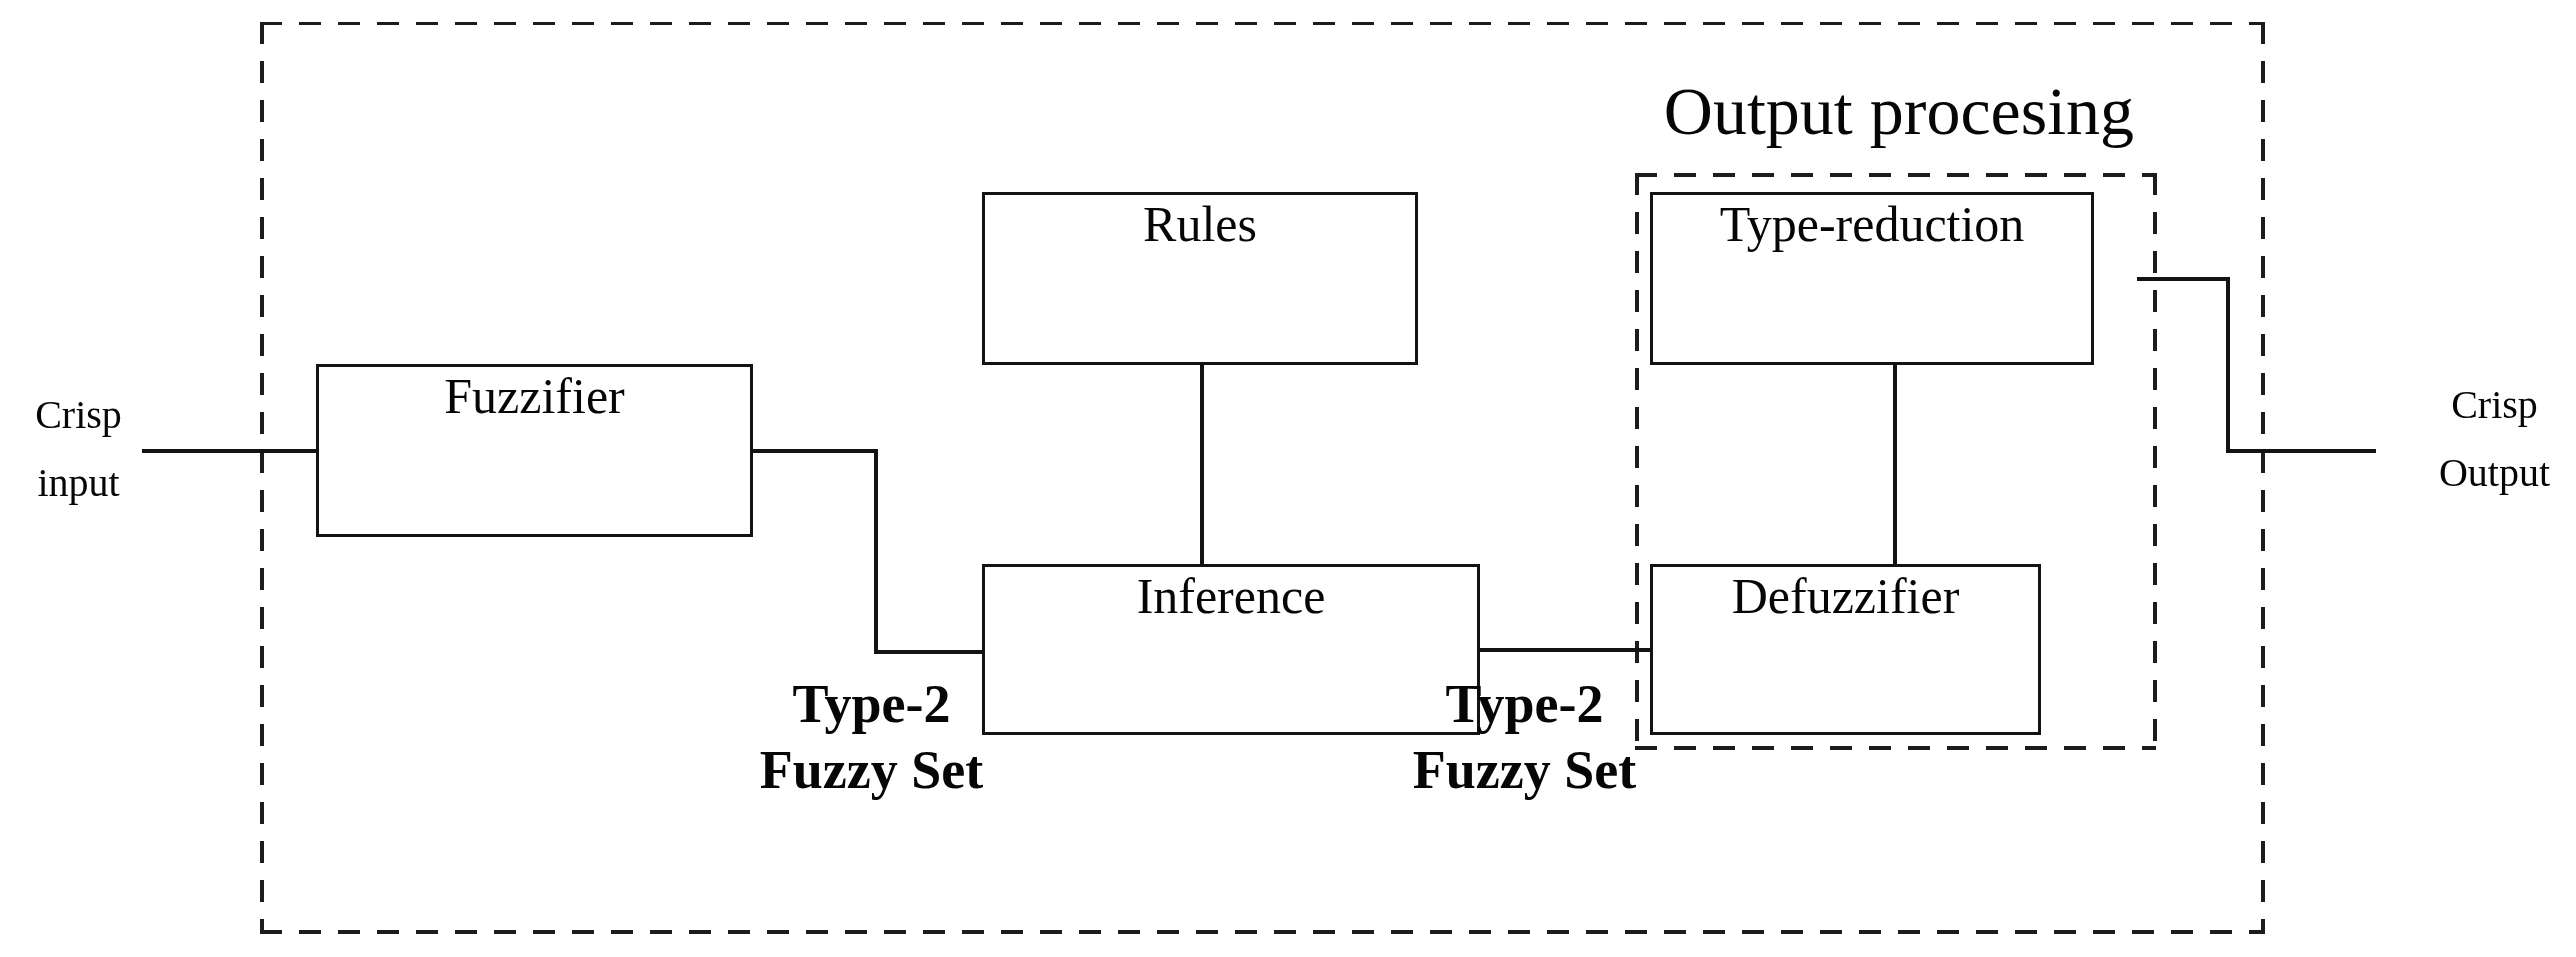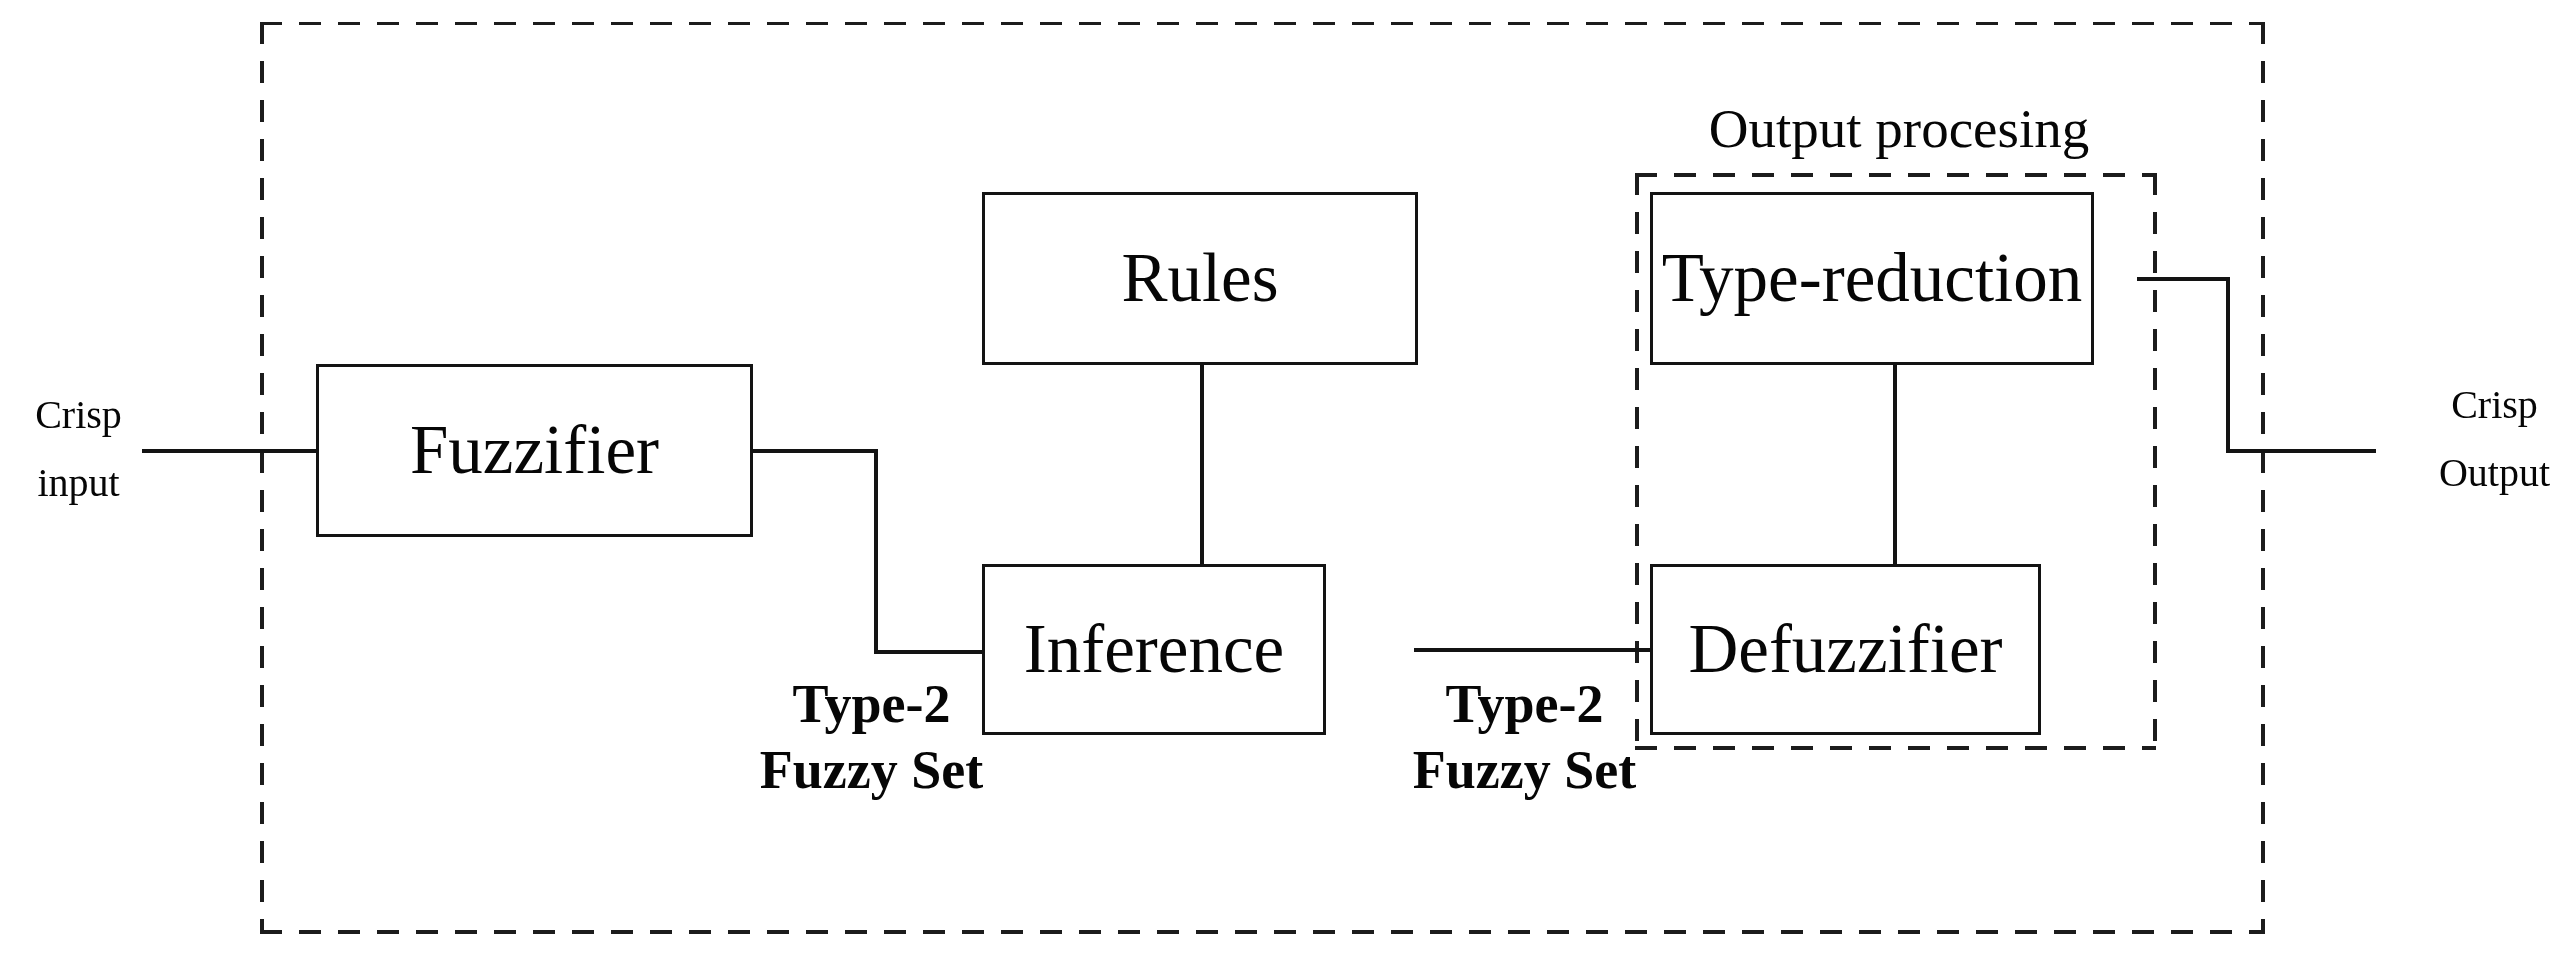--- a/index.html
+++ b/index.html
@@ -15,23 +15,22 @@
     background: #ffffff;
     color: #000000;
   }
   
   .box {
     position: absolute;
     box-sizing: border-box;
     border: 3.5px solid #131313;
     background: #ffffff;
     display: flex;
-    align-items: center;
     justify-content: center;
-    font-size: 69px;
+    font-size: 50px;
     color: #060606;
     white-space: nowrap;
     z-index: 3;
   }
   
   .line {
     position: absolute;
     background: #131313;
     z-index: 2;
   }
@@ -59,26 +58,25 @@
     font-size: 54px;
     font-weight: bold;
     line-height: 66px;
     text-align: center;
     color: #060606;
     z-index: 4;
     white-space: nowrap;
   }
   .group-title {
     position: absolute;
-    font-size: 55px;
+    font-size: 68px;
     text-align: center;
     color: #060606;
     z-index: 4;
     white-space: nowrap;
-    margin-top: 25px;
   }
 </style>
 </head>
 <body>
 
 <div id="diagram">
 
   <div class="dash-h" style="left:260px;  top:21.6px;   width:2005px;"></div>
   <div class="dash-h" style="left:260px;  top:930px; width:2005px;"></div>
   <div class="dash-v" style="left:260px;  top:21.6px;   height:912px;"></div>
@@ -99,21 +97,21 @@
   <div class="line" style="left:2137px; top:277px; width:93px;  height:3.5px;"></div>
   <div class="line" style="left:2226px; top:277px; width:3.5px;    height:175px;"></div>
   <div class="line" style="left:2226px; top:449px; width:150px;  height:3.5px;"></div>
 
   <div class="box" style="left:316px;  top:364px; width:437px; height:173px;">
     <span>Fuzzifier</span>
   </div>
   <div class="box" style="left:982px; top:192px; width:436px; height:173px;">
     <span>Rules</span>
   </div>
-  <div class="box" style="left:982px; top:564px; width:344px; height:171px;">
+  <div class="box" style="left:982px; top:564px; width:498px; height:171px;">
     <span>Inference</span>
   </div>
   <div class="box" style="left:1650px; top:192px; width:444px; height:173px;">
     <span>Type-reduction</span>
   </div>
   <div class="box" style="left:1650px; top:564px; width:391px; height:171px;">
     <span>Defuzzifier</span>
   </div>
 
   <div class="group-title" style="left:1640px; top:72px; width:518px;">

